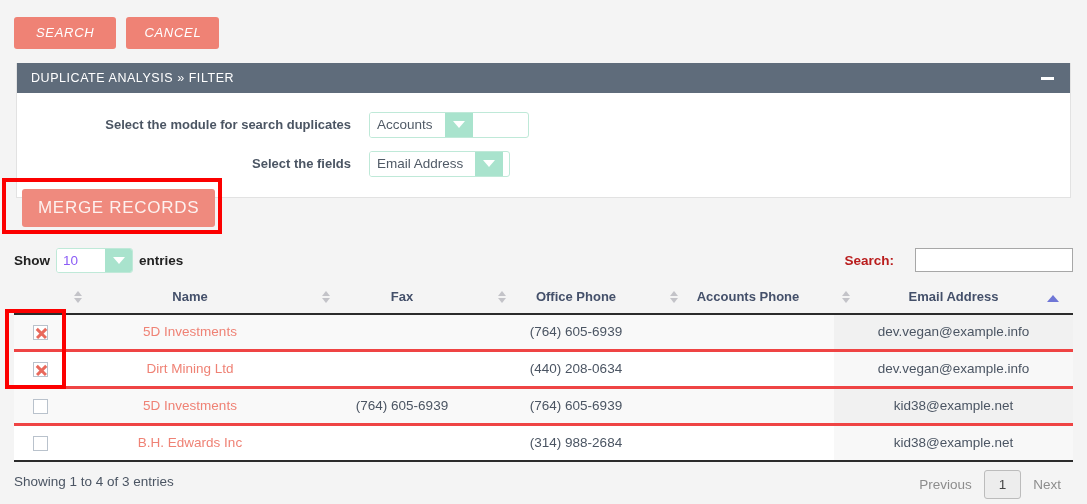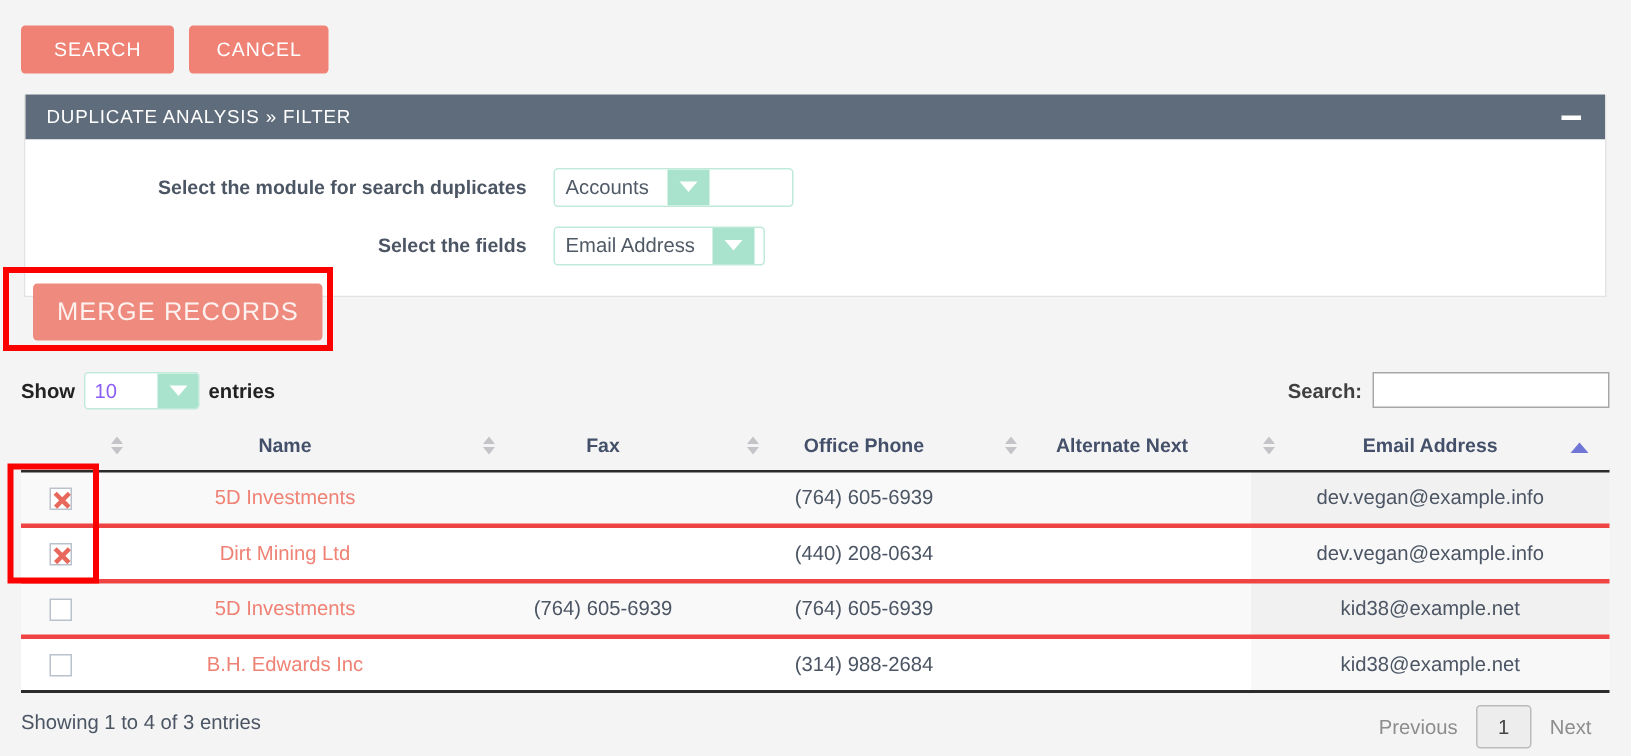--- a/index.html
+++ b/index.html
@@ -10,21 +10,21 @@
     font-family: "Liberation Sans", sans-serif;
     overflow: hidden;
   }
   .page { position: relative; width: 1087px; height: 504px; background: #f4f4f4; }
 
   
   .topbtns { position: absolute; left: 14px; top: 17px; display: flex; gap: 10px; }
   .btn-coral {
     background: #ef8275; color: #ffffff; border: none; border-radius: 3px;
     font-size: 13px; letter-spacing: 0.7px; padding: 9px 18px 10px 18px;
-    font-family: "Liberation Sans", sans-serif; cursor: pointer; line-height: 1;
+    font-family: "Liberation Sans", sans-serif; cursor: pointer; line-height: 1; font-style: italic;
   }
   .btn-coral.search { padding-left: 22px; padding-right: 22px; }
 
   
   .panel {
     position: absolute; left: 16px; top: 63px; width: 1055px;
     background: #ffffff; border: 1px solid #e2e2e2; border-top: none;
   }
   .panel-head {
     background: #5f6c7b; height: 30px; color: #ffffff;
@@ -78,21 +78,21 @@
   .dt-length { position: absolute; left: 0; top: 0; display: flex; align-items: center; font-size: 13.5px; color: #222; font-weight: bold; }
   .dt-length .lbl { font-weight: bold; }
   .len-select {
     display: inline-flex; align-items: stretch; height: 25px; margin: 0 6px;
     border: 1px solid #bfe9d8; border-radius: 3px; background: #fff; overflow: hidden;
   }
   .len-val { width: 48px; display: flex; align-items: center; padding-left: 6px; font-size: 13.5px; color: #8b5cf6; font-weight: normal; background: #fff; }
   .len-arrow { width: 27px; background: #a9e3cd; display: flex; align-items: center; justify-content: center; }
 
   .dt-filter { position: absolute; right: 0; top: 0; display: flex; align-items: center; }
-  .dt-filter .lbl { font-size: 13.5px; font-weight: bold; color: #404040; margin-right: 7px; }
+  .dt-filter .lbl { font-size: 13.5px; font-weight: bold; color: #b91c1c; margin-right: 21px; }
   .dt-search-input {
     width: 158px; height: 24px; border: 1px solid #a7a7a7; background: #fff;
     font-size: 13px; padding: 2px 5px; font-family: "Liberation Sans", sans-serif;
     color: #333; outline: none;
   }
 
   
   .dt-wrap { position: absolute; left: 14px; top: 283px; width: 1059px; }
   table.dt { width: 100%; border-collapse: collapse; table-layout: fixed; }
   table.dt thead th {
@@ -241,21 +241,21 @@
                 <span class="up"></span>
                 <span class="dn"></span>
               </span>
             <span>Office Phone</span>
           </th>
           <th class="c-alt">
             <span class="sort-ico">
                 <span class="up"></span>
                 <span class="dn"></span>
               </span>
-            <span>Alternate Next</span>
+            <span>Accounts Phone</span>
           </th>
           <th class="c-email">
             <span class="sort-ico">
                 <span class="up"></span>
                 <span class="dn"></span>
               </span>
             <span>Email Address</span>
             <span class="sort-asc"></span>
           </th>
         </tr>

